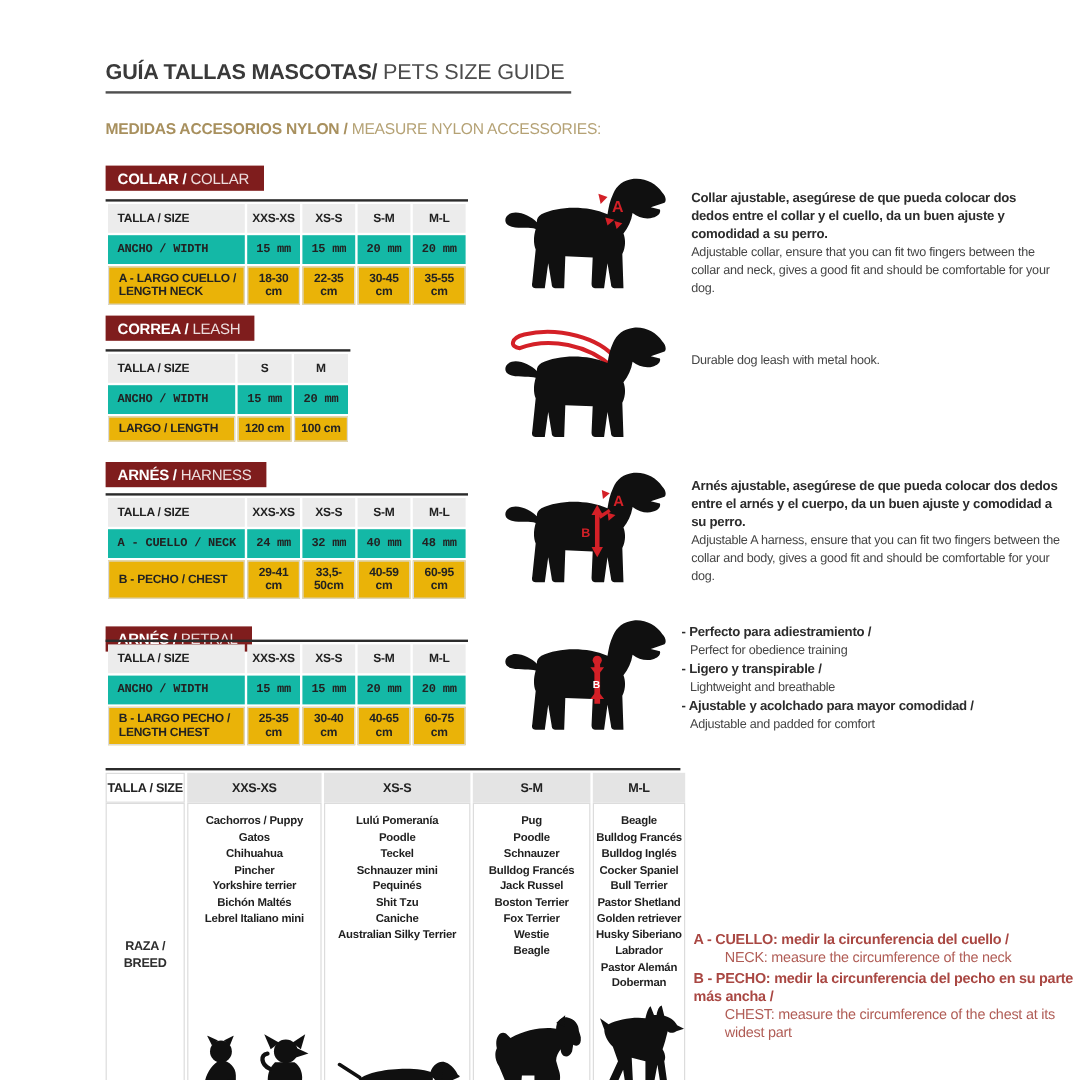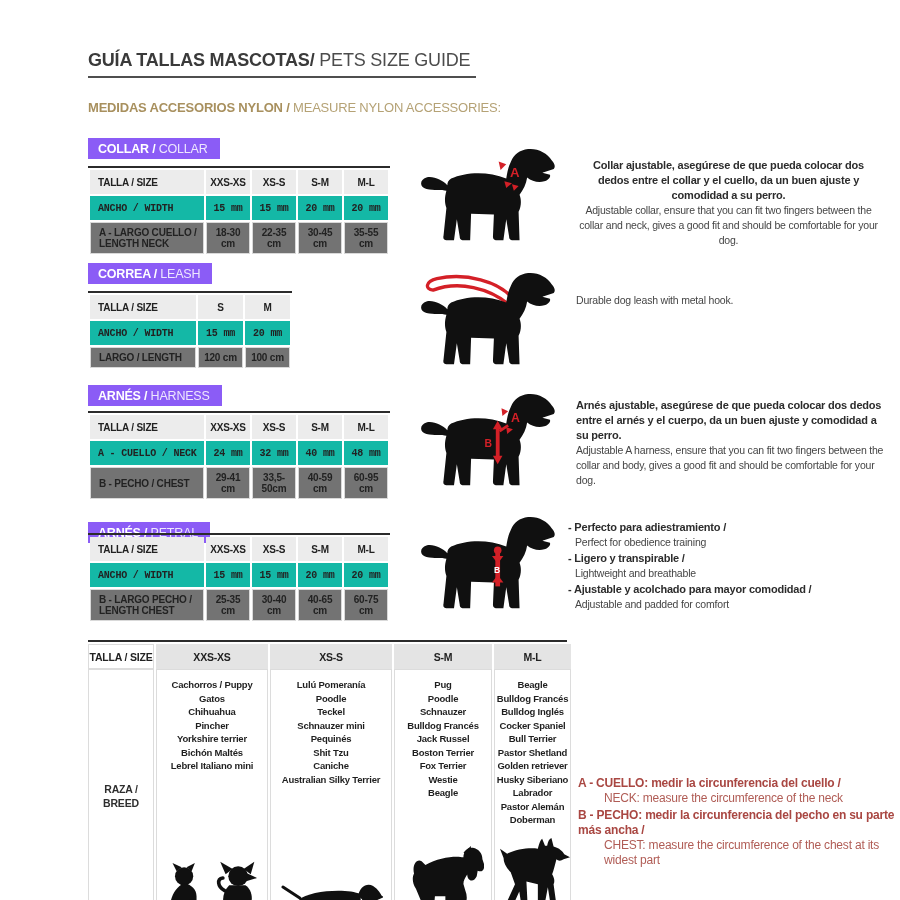--- a/index.html
+++ b/index.html
@@ -7,33 +7,33 @@
   .page{position:relative;width:900px;height:900px;background:#fff;overflow:hidden;letter-spacing:-0.2px;margin-left:20px;}
 
   
   .title{position:absolute;left:68px;top:50px;font-size:18px;font-weight:700;color:#3a3a3a;
          border-bottom:2px solid #4f4f4f;padding-bottom:5px;padding-right:6px;}
   .title .lt{font-weight:400;color:#4c4c4c;}
   .subtitle{position:absolute;left:68px;top:100px;font-size:13px;font-weight:700;color:#a8905e;}
   .subtitle .lt{font-weight:400;color:#b5a275;}
 
   
-  .badge{position:absolute;background:#8b5cf6;color:#fff;font-size:12.5px;font-weight:700;
+  .badge{position:absolute;background:#7f1d1d;color:#fff;font-size:12.5px;font-weight:700;
          padding:4px 12px 3px 10px;}
   .badge .lt{font-weight:400;color:rgba(255,255,255,0.85);}
 
   
   table.size{position:absolute;border-collapse:separate;border-spacing:2px;border-top:2px solid #2b2b2b;
              table-layout:fixed;}
   table.size td{font-size:10px;font-weight:700;color:#222;text-align:center;vertical-align:middle;
                 padding:4px 2px;line-height:11px;}
   table.size td.lbl{text-align:left;padding-left:8px;}
   table.size tr.hdr td{background:#ececec;height:16px;}
   table.size tr.mid td{background:#14b8a6;height:16px;font-family:Liberation Mono, monospace;}
-  table.size tr.wht td{background:#737373;border:1px solid #d9d9d9;}
+  table.size tr.wht td{background:#eab308;border:1px solid #d9d9d9;}
 
   .w-main{width:302px;}
   .w-main td.lbl{width:104px;}
   .w-leash{width:204px;}
   .w-leash td.lbl{width:96px;}
 
   
   .desc{position:absolute;width:305px;font-size:11px;line-height:15px;}
   .desc .es{font-weight:700;color:#2c2c2c;}
   .desc .en{font-weight:400;color:#454545;font-size:10.5px;}
@@ -118,21 +118,21 @@
     </table>
   <div class="fig" style="left:396px;top:142px;">
     <svg viewBox="0 0 160 115">
       <use href="#dogBody" fill="#101010"></use>
       <polygon points="87,20 95,23 89,29" fill="#d42027"></polygon>
       <polygon points="93,41 101,43 95,48" fill="#d42027"></polygon>
       <polygon points="101,44 108,46 103,51" fill="#d42027"></polygon>
       <text x="99" y="36" font-size="14" font-weight="bold" fill="#d42027">A</text>
     </svg>
   </div>
-  <div class="desc" style="left:556px;top:158px;text-align:center;">
+  <div class="desc" style="left:556px;top:158px;">
     <div class="es">Collar ajustable, asegúrese de que pueda colocar dos dedos entre el collar y el cuello, da un buen ajuste y comodidad a su perro.</div>
     <div class="en">Adjustable collar, ensure that you can fit two fingers between the collar and neck, gives a good fit and should be comfortable for your dog.</div>
   </div>
 
   <div class="badge" style="left:68px;top:263px;">
     <span>CORREA /</span>
     <span class="lt">LEASH</span>
   </div>
   <table class="size w-leash" style="left:68px;top:291px;">
     <tbody>

